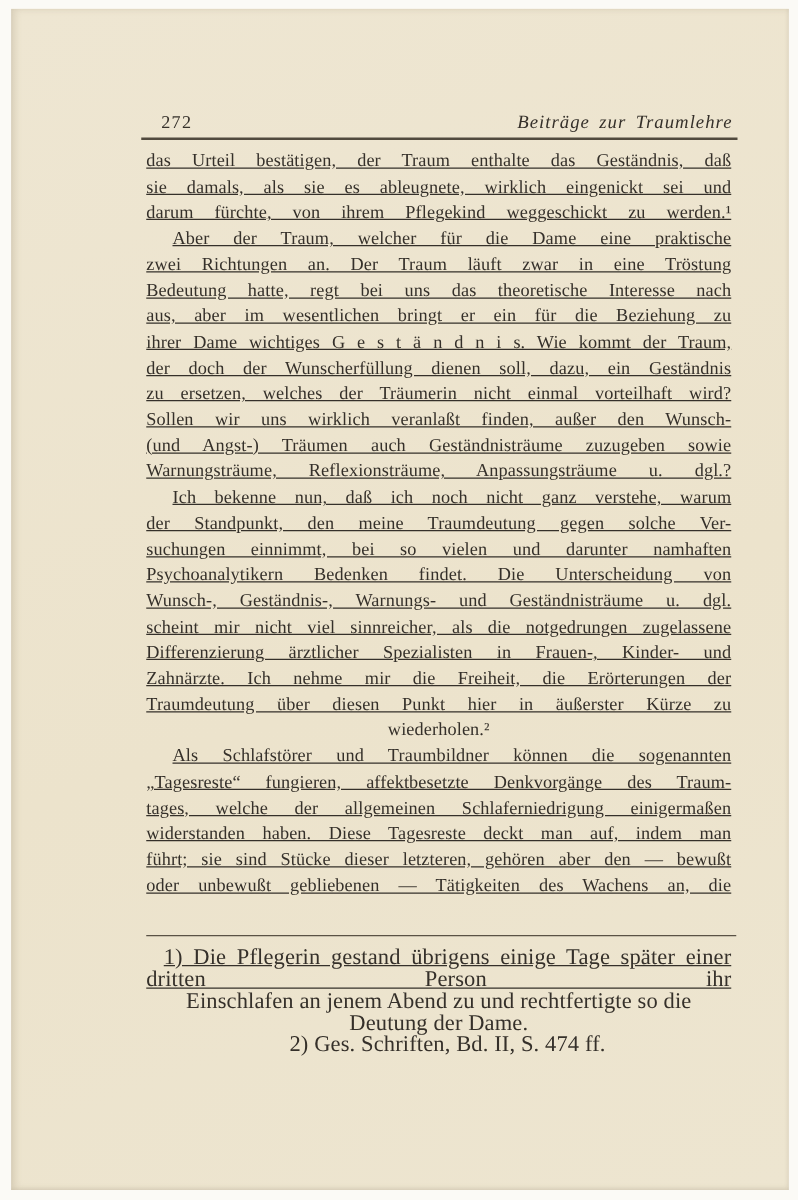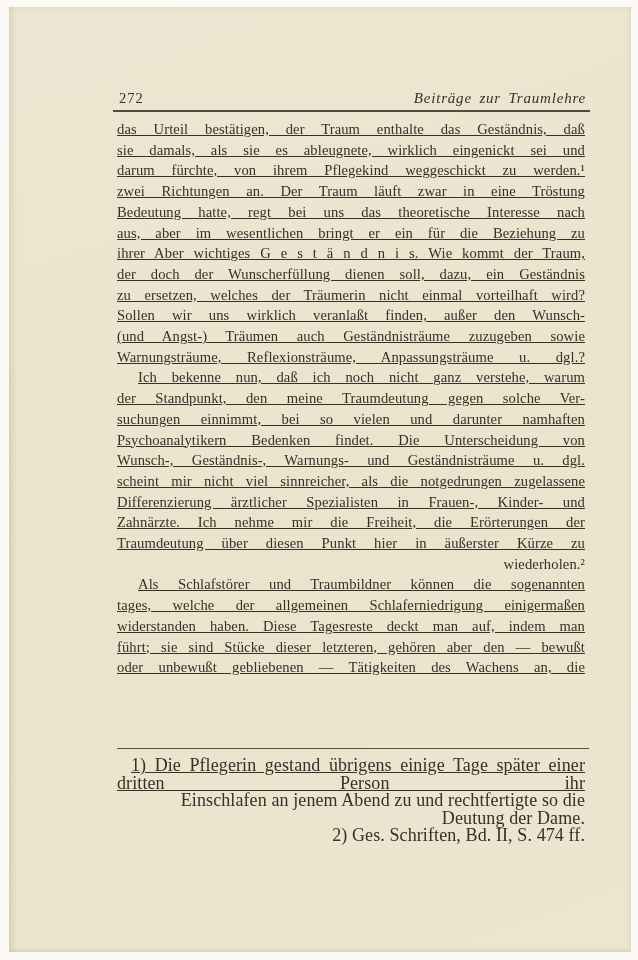--- a/index.html
+++ b/index.html
@@ -15,37 +15,37 @@
     left:9px;top:7px;right:7px;bottom:8px;
     background:linear-gradient(160deg,#eee6d2 0%,#ece3cc 55%,#ede5d0 100%);
     box-shadow:inset 3px 0 6px rgba(120,105,80,.18), inset -1px -1px 3px rgba(120,105,80,.10);
     color:#35302a;
   }
   .header-row{
     position:absolute;left:108px;top:83px;width:469px;height:18px;
     font-size:14.5px;letter-spacing:.5px;
   }
   .page-number{
-    position:absolute;left:2px;top:0;
+    position:absolute;left:12px;top:0;
     font-size:14.5px;letter-spacing:1px;
   }
   .running-title{
     position:absolute;left:0;right:0;top:0;text-align:right;
     font-style:italic;font-size:15px;letter-spacing:.8px;word-spacing:3px;
   }
   .header-rule{
     position:absolute;left:104px;top:103px;width:477px;height:2px;
     background:#514a3e;
   }
   .body-text{
     position:absolute;left:108px;top:112px;width:468px;
     font-size:14.6px;line-height:20.7px;letter-spacing:.1px;
   }
   .para{margin:0;}
-  .line{white-space:normal;text-align:right;}
+  .line{white-space:normal;text-align:center;}
   .line.just{text-align:justify;text-align-last:justify;text-decoration:underline;}
   .line.ind{text-indent:21px;}
   .footnote-rule{
     position:absolute;left:108px;top:741px;width:472px;height:1px;
     background:#5a5245;
   }
   .footnotes{
     position:absolute;left:108px;top:750px;width:468px;
     font-size:18px;line-height:17.6px;letter-spacing:.1px;
   }
@@ -63,44 +63,46 @@
 
   <div class="header-rule"></div>
 
   <div class="body-text">
       <div class="para">
         <div class="line just">das Urteil bestätigen, der Traum enthalte das Geständnis, daß</div>
         <div class="line just">sie damals, als sie es ableugnete, wirklich eingenickt sei und</div>
         <div class="line just">darum fürchte, von ihrem Pflegekind weggeschickt zu werden.¹</div>
       </div>
       <div class="para">
+        <div class="line ind just">Aber der Traum, welcher für die Dame eine praktische</div>
         <div class="line just">zwei Richtungen an. Der Traum läuft zwar in eine Tröstung</div>
         <div class="line just">Bedeutung hatte, regt bei uns das theoretische Interesse nach</div>
         <div class="line just">aus, aber im wesentlichen bringt er ein für die Beziehung zu</div>
-        <div class="line just">ihrer Aber wichtiges G e s t ä n d n i s. Wie kommt der Traum,</div>
+        <div class="line just">ihrer Dame wichtiges G e s t ä n d n i s. Wie kommt der Traum,</div>
         <div class="line just">der doch der Wunscherfüllung dienen soll, dazu, ein Geständnis</div>
         <div class="line just">zu ersetzen, welches der Träumerin nicht einmal vorteilhaft wird?</div>
         <div class="line just">Sollen wir uns wirklich veranlaßt finden, außer den Wunsch-</div>
         <div class="line just">(und Angst-) Träumen auch Geständnisträume zuzugeben sowie</div>
         <div class="line just">Warnungsträume, Reflexionsträume, Anpassungsträume u. dgl.?</div>
       </div>
       <div class="para">
         <div class="line ind just">Ich bekenne nun, daß ich noch nicht ganz verstehe, warum</div>
         <div class="line just">der Standpunkt, den meine Traumdeutung gegen solche Ver-</div>
         <div class="line just">suchungen einnimmt, bei so vielen und darunter namhaften</div>
         <div class="line just">Psychoanalytikern Bedenken findet. Die Unterscheidung von</div>
         <div class="line just">Wunsch-, Geständnis-, Warnungs- und Geständnisträume u. dgl.</div>
         <div class="line just">scheint mir nicht viel sinnreicher, als die notgedrungen zugelassene</div>
         <div class="line just">Differenzierung ärztlicher Spezialisten in Frauen-, Kinder- und</div>
         <div class="line just">Zahnärzte. Ich nehme mir die Freiheit, die Erörterungen der</div>
         <div class="line just">Traumdeutung über diesen Punkt hier in äußerster Kürze zu</div>
         <div class="line">wiederholen.²</div>
       </div>
       <div class="para">
         <div class="line ind just">Als Schlafstörer und Traumbildner können die sogenannten</div>
+        <div class="line just">„Tagesreste“ fungieren, affektbesetzte Denkvorgänge des Traum-</div>
         <div class="line just">tages, welche der allgemeinen Schlaferniedrigung einigermaßen</div>
         <div class="line just">widerstanden haben. Diese Tagesreste deckt man auf, indem man</div>
         <div class="line just">führt; sie sind Stücke dieser letzteren, gehören aber den — bewußt</div>
         <div class="line just">oder unbewußt gebliebenen — Tätigkeiten des Wachens an, die</div>
       </div>
     </div>
 
   <div class="footnote-rule"></div>
 
   <div class="footnotes">

